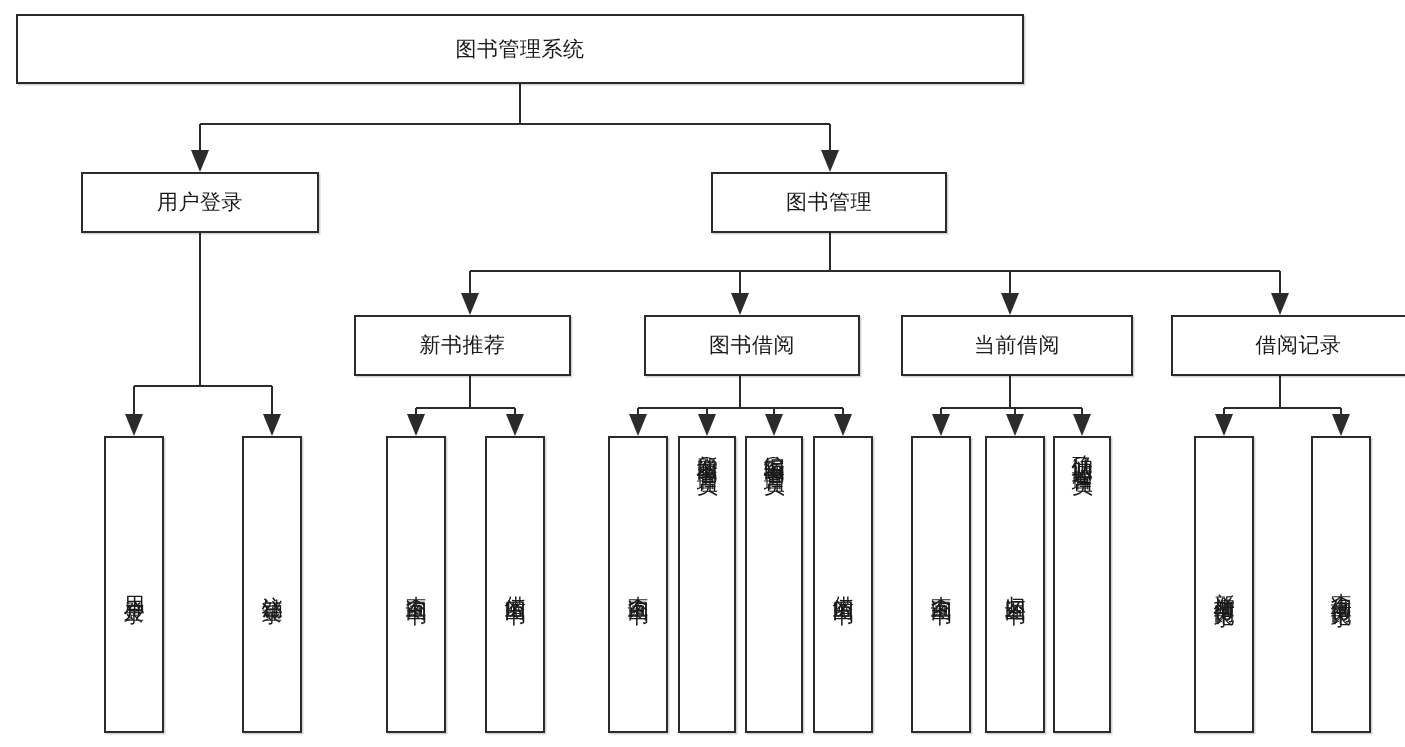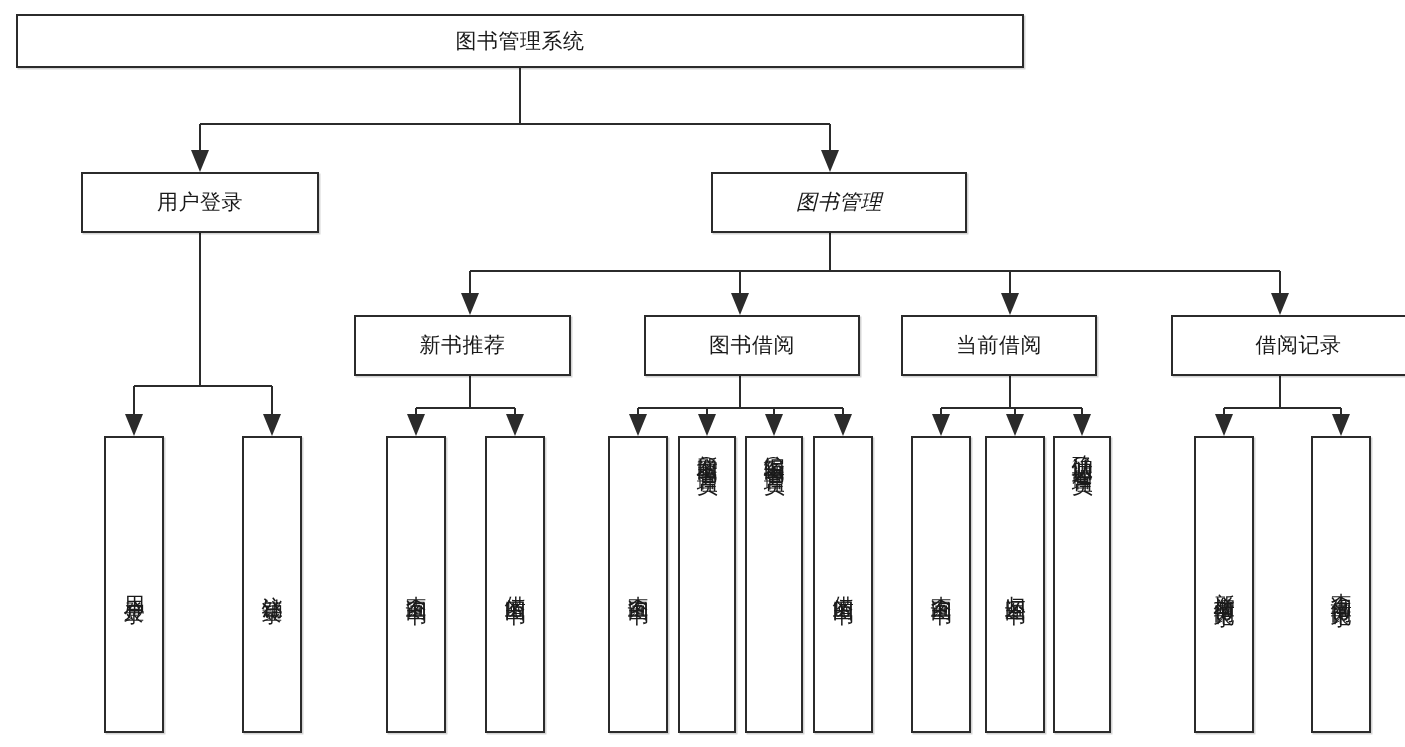--- a/index.html
+++ b/index.html
@@ -120,36 +120,36 @@
       <line x1="1082" y1="408" x2="1082" y2="416" stroke="#2b2b2b" stroke-width="2.6" shape-rendering="crispEdges"></line>
       <polygon points="1073,414 1091,414 1082,436" fill="#2b2b2b"></polygon>
       <line x1="1280" y1="376" x2="1280" y2="408" stroke="#2b2b2b" stroke-width="2.6" shape-rendering="crispEdges"></line>
       <line x1="1224" y1="408" x2="1341" y2="408" stroke="#2b2b2b" stroke-width="2.6" shape-rendering="crispEdges"></line>
       <line x1="1224" y1="408" x2="1224" y2="416" stroke="#2b2b2b" stroke-width="2.6" shape-rendering="crispEdges"></line>
       <polygon points="1215,414 1233,414 1224,436" fill="#2b2b2b"></polygon>
       <line x1="1341" y1="408" x2="1341" y2="416" stroke="#2b2b2b" stroke-width="2.6" shape-rendering="crispEdges"></line>
       <polygon points="1332,414 1350,414 1341,436" fill="#2b2b2b"></polygon>
     </svg>
   <div id="nodes">
-      <div class="node horizontal" style="left: 16px; top: 14px; width: 1008px; height: 54px;">
+      <div class="node horizontal" style="left: 16px; top: 14px; width: 1008px; height: 70px;">
         <span class="node-label">图书管理系统</span>
       </div>
       <div class="node horizontal" style="left: 81px; top: 172px; width: 238px; height: 61px;">
         <span class="node-label">用户登录</span>
       </div>
-      <div class="node horizontal" style="left: 711px; top: 172px; width: 256px; height: 61px; font-style: italic;">
+      <div class="node horizontal" style="left: 711px; top: 172px; width: 236px; height: 61px;">
         <span class="node-label">图书管理</span>
       </div>
       <div class="node horizontal" style="left: 354px; top: 315px; width: 217px; height: 61px;">
         <span class="node-label">新书推荐</span>
       </div>
       <div class="node horizontal" style="left: 644px; top: 315px; width: 216px; height: 61px;">
         <span class="node-label">图书借阅</span>
       </div>
-      <div class="node horizontal" style="left: 901px; top: 315px; width: 196px; height: 61px;">
+      <div class="node horizontal" style="left: 901px; top: 315px; width: 232px; height: 61px;">
         <span class="node-label">当前借阅</span>
       </div>
       <div class="node horizontal" style="left: 1171px; top: 315px; width: 255px; height: 61px;">
         <span class="node-label">借阅记录</span>
       </div>
       <div class="node vertical align-center" style="left: 104px; top: 436px; width: 60px; height: 297px;">
         <span class="node-label">用户登录</span>
       </div>
       <div class="node vertical align-center" style="left: 242px; top: 436px; width: 60px; height: 297px;">
         <span class="node-label">注销登录</span>

